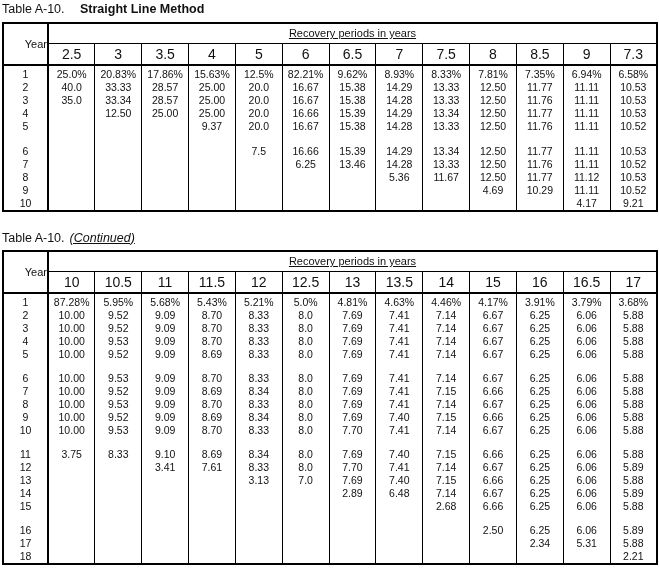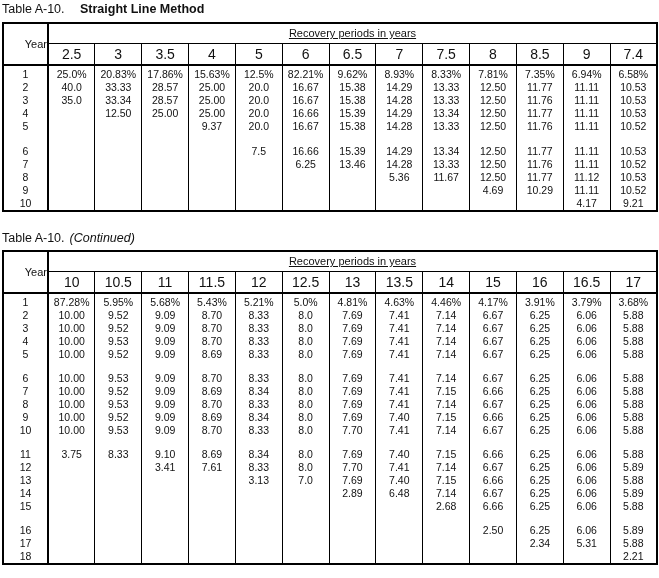--- a/index.html
+++ b/index.html
@@ -8,21 +8,21 @@
     background:#fff;color:#111;overflow:hidden;
     font-family:"Liberation Sans","DejaVu Sans",sans-serif;
     padding:3px 1px 0 2px;
   }
   
   .caption{display:flex;align-items:flex-start;font-size:12.5px;line-height:13px;}
   .cap-label{flex:0 0 78px;}
   .cap-lines{font-weight:bold;}
   .cap-lines div{line-height:13.5px;}
   .caption-2{margin-top:20px;margin-bottom:3px;}
-  .cap-cont{font-style:italic;margin-left:5px;}
+  .cap-cont{font-style:italic;margin-left:5px;text-decoration:underline;}
 
   
   table.depr{
     border-collapse:collapse;table-layout:fixed;width:656px;
     border:2px solid #000;margin-top:5px;
   }
   col.c-year{width:45px;}
   table.depr th,table.depr td{padding:0;font-weight:normal;white-space:nowrap;overflow:hidden;}
   th.yh{border-right:2px solid #000;border-bottom:2px solid #000;font-size:11px;text-align:right;}
   th.gh{border-bottom:1px solid #000;font-size:11px;height:19px;text-align:center;text-decoration:underline;}
@@ -74,21 +74,21 @@
           <th class="ch">3.5</th>
           <th class="ch">4</th>
           <th class="ch">5</th>
           <th class="ch">6</th>
           <th class="ch">6.5</th>
           <th class="ch">7</th>
           <th class="ch">7.5</th>
           <th class="ch">8</th>
           <th class="ch">8.5</th>
           <th class="ch">9</th>
-          <th class="ch">7.4</th>
+          <th class="ch">7.3</th>
         </tr>
       </thead>
       <tbody>
         <tr>
           <td class="yr">1</td>
           <td class="val">25.0%</td>
           <td class="val">20.83%</td>
           <td class="val">17.86%</td>
           <td class="val">15.63%</td>
           <td class="val">12.5%</td>

